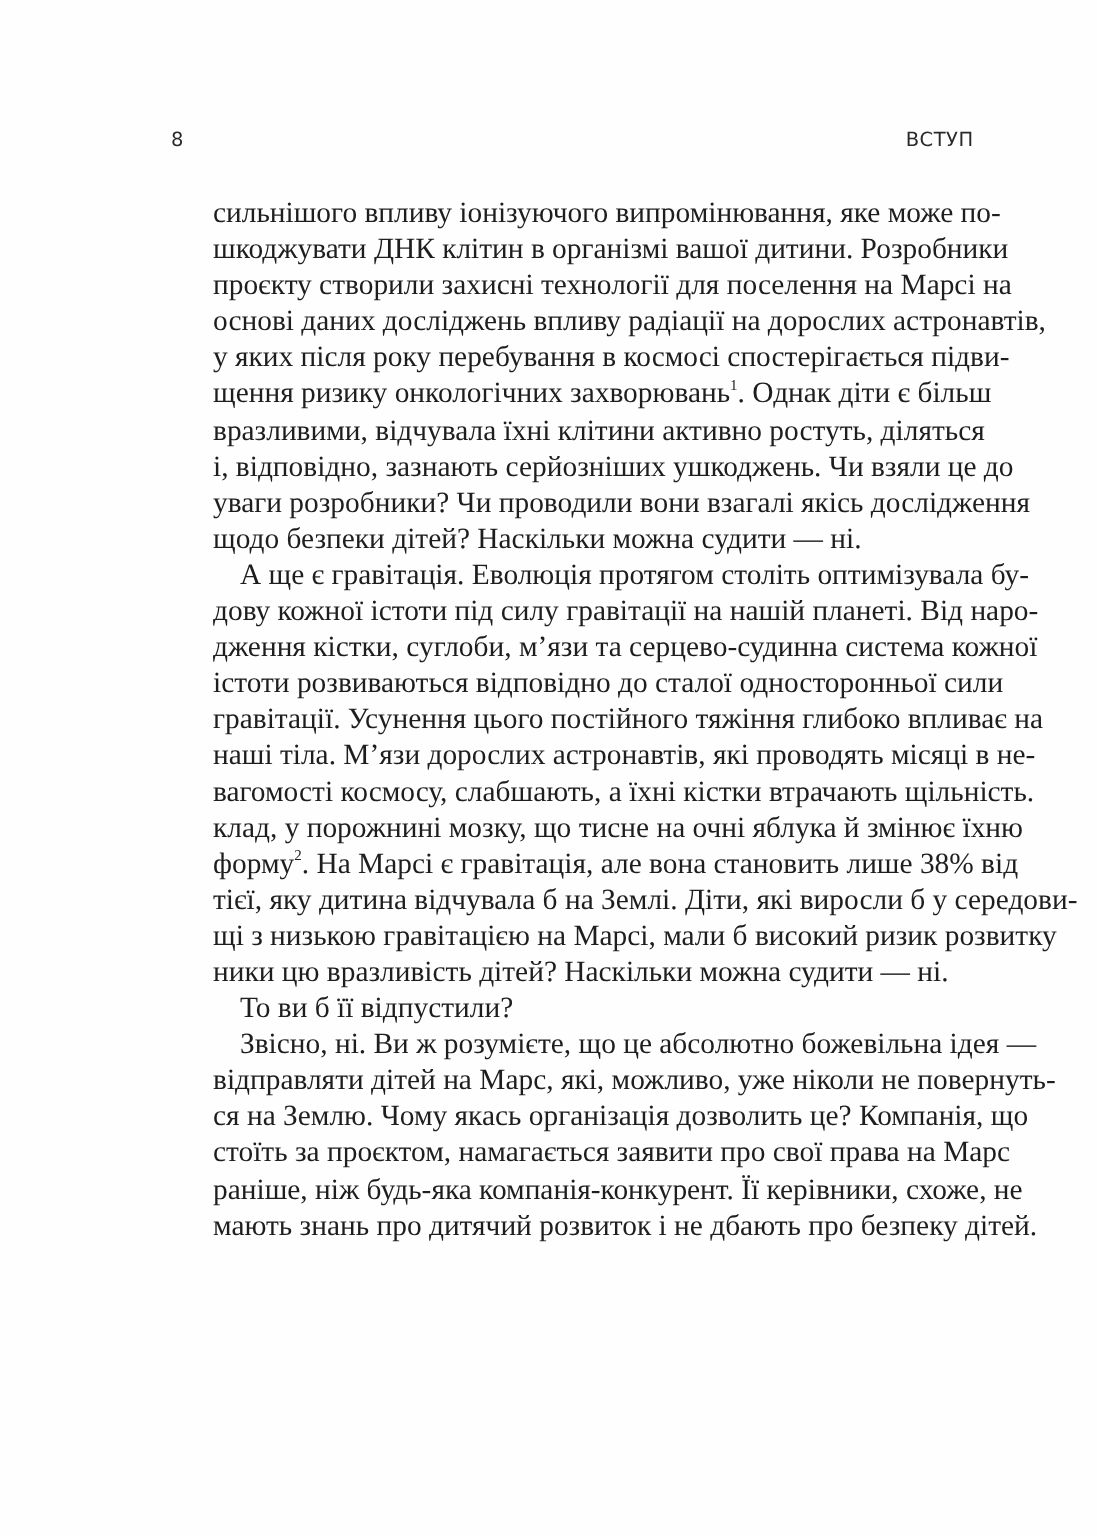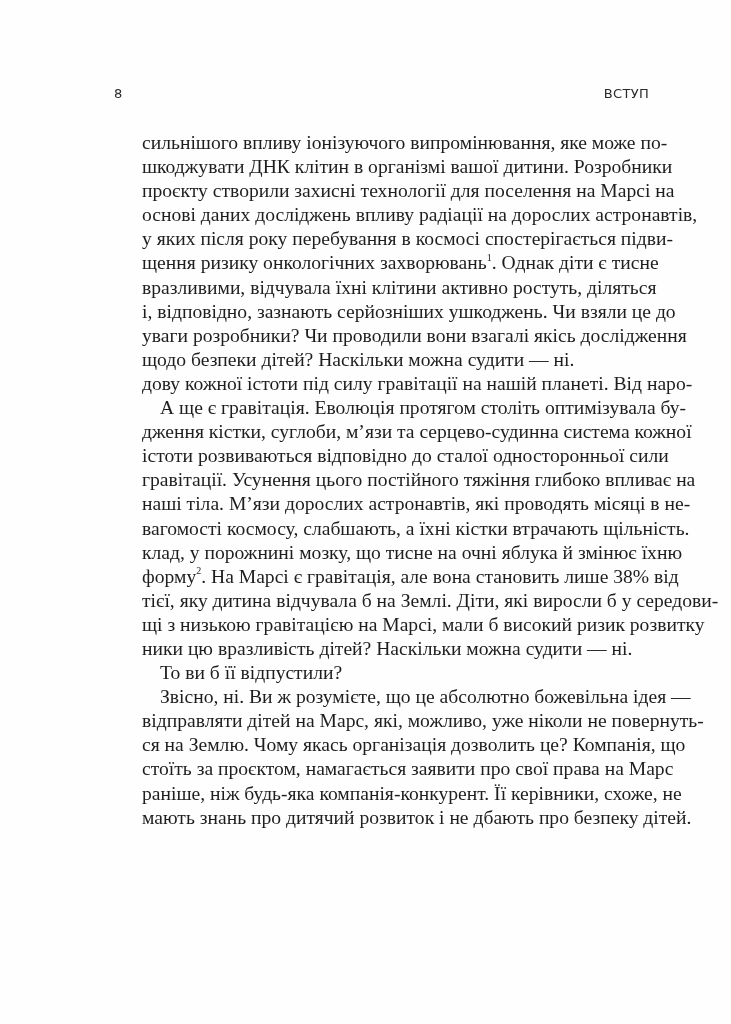--- a/index.html
+++ b/index.html
@@ -32,30 +32,30 @@
   </div>
 
   <div class="body-text">
 
     <div>
       <span class="line">сильнішого впливу іонізуючого випромінювання, яке може по-</span>
       <span class="line">шкоджувати ДНК клітин в організмі вашої дитини. Розробники</span>
       <span class="line">проєкту створили захисні технології для поселення на Марсі на</span>
       <span class="line">основі даних досліджень впливу радіації на дорослих астронавтів,</span>
       <span class="line">у яких після року перебування в космосі спостерігається підви-</span>
-      <span class="line"><span>щення ризику онкологічних захворювань</span><sup>1</sup><span>. Однак діти є тисне</span></span>
+      <span class="line"><span>щення ризику онкологічних захворювань</span><sup>1</sup><span>. Однак діти є більш</span></span>
       <span class="line">вразливими, відчувала їхні клітини активно ростуть, діляться</span>
       <span class="line">і, відповідно, зазнають серйозніших ушкоджень. Чи взяли це до</span>
       <span class="line">уваги розробники? Чи проводили вони взагалі якісь дослідження</span>
       <span class="line last">щодо безпеки дітей? Наскільки можна судити — ні.</span>
     </div>
 
     <div>
+      <span class="line indent">А ще є гравітація. Еволюція протягом століть оптимізувала бу-</span>
       <span class="line">дову кожної істоти під силу гравітації на нашій планеті. Від наро-</span>
-      <span class="line indent">А ще є гравітація. Еволюція протягом століть оптимізувала бу-</span>
       <span class="line">дження кістки, суглоби, м’язи та серцево-судинна система кожної</span>
       <span class="line">істоти розвиваються відповідно до сталої односторонньої сили</span>
       <span class="line">гравітації. Усунення цього постійного тяжіння глибоко впливає на</span>
       <span class="line">наші тіла. М’язи дорослих астронавтів, які проводять місяці в не-</span>
       <span class="line">вагомості космосу, слабшають, а їхні кістки втрачають щільність.</span>
       <span class="line">клад, у порожнині мозку, що тисне на очні яблука й змінює їхню</span>
       <span class="line"><span>форму</span><sup>2</sup><span>. На Марсі є гравітація, але вона становить лише 38% від</span></span>
       <span class="line">тієї, яку дитина відчувала б на Землі. Діти, які виросли б у середови-</span>
       <span class="line">щі з низькою гравітацією на Марсі, мали б високий ризик розвитку</span>
       <span class="line last">ники цю вразливість дітей? Наскільки можна судити — ні.</span>

